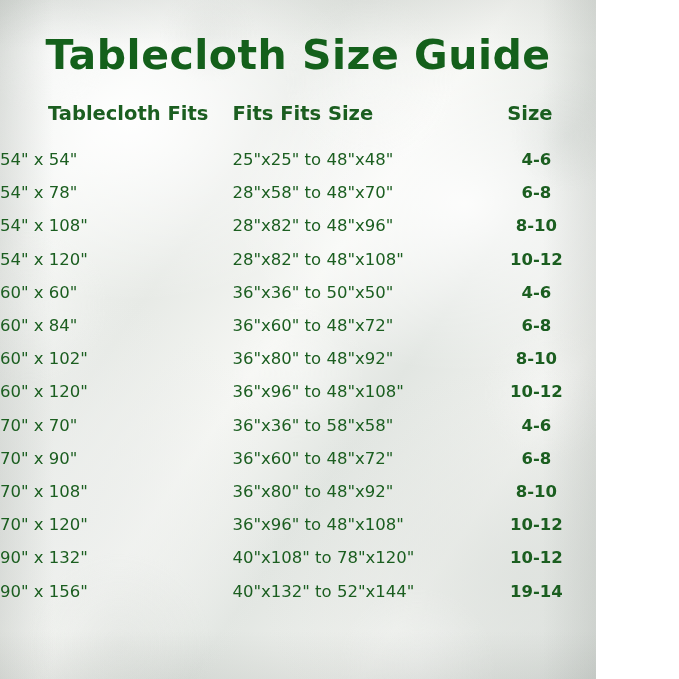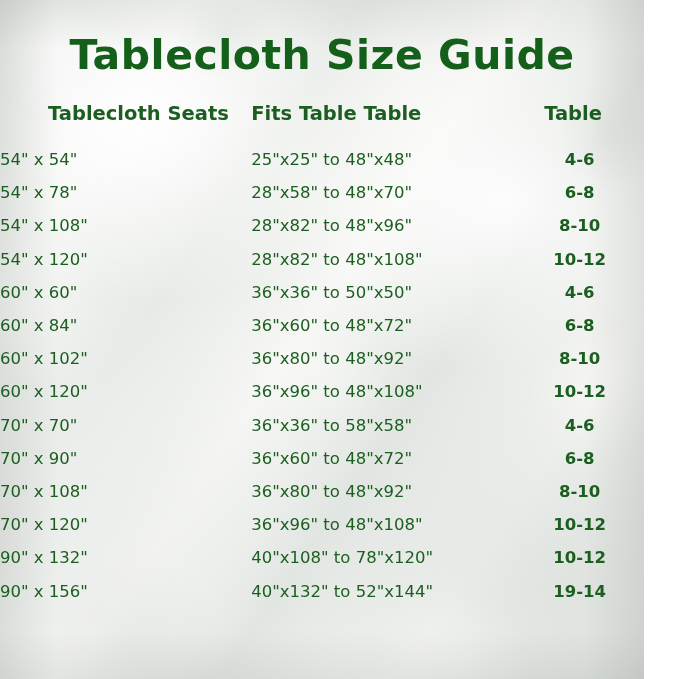--- a/index.html
+++ b/index.html
@@ -7,21 +7,21 @@
     padding: 0;
   }
   body {
     width: 679px;
     height: 679px;
     overflow: hidden;
     font-family: "DejaVu Sans", sans-serif;
   }
   .page {
     position: relative;
-    width: 644px;
+    width: 596px;
     height: 679px;
     box-sizing: border-box;
     background:
       radial-gradient(ellipse 420px 300px at 22% 18%, rgba(255,255,255,0.95) 0%, rgba(255,255,255,0.0) 60%),
       radial-gradient(ellipse 360px 260px at 78% 30%, rgba(255,255,255,0.85) 0%, rgba(255,255,255,0.0) 65%),
       radial-gradient(ellipse 300px 320px at 12% 75%, rgba(236,238,236,0.9) 0%, rgba(255,255,255,0.0) 70%),
       radial-gradient(ellipse 380px 300px at 88% 85%, rgba(222,226,222,0.85) 0%, rgba(255,255,255,0.0) 70%),
       linear-gradient(125deg, #dfe3df 0%, #f2f4f1 18%, #e7eae6 33%, #f6f7f4 48%, #e2e6e2 62%, #f3f4f1 78%, #dadedb 100%);
   }
   
@@ -105,23 +105,23 @@
     <h1 class="title">Tablecloth Size Guide</h1>
 
     <table class="size-guide">
       <colgroup>
         <col class="c1">
         <col class="c2">
         <col class="c3">
       </colgroup>
       <thead>
         <tr>
-          <th class="col-1">Tablecloth Seats</th>
-          <th class="col-2">Fits Table Table</th>
-          <th class="col-3">Table</th>
+          <th class="col-1">Tablecloth Fits</th>
+          <th class="col-2">Fits Fits Size</th>
+          <th class="col-3">Size</th>
         </tr>
       </thead>
       <tbody>
         <tr>
           <td class="col-1">54" x 54"</td>
           <td class="col-2">25"x25" to 48"x48"</td>
           <td class="col-3">4-6</td>
         </tr>
         <tr>
           <td class="col-1">54" x 78"</td>

